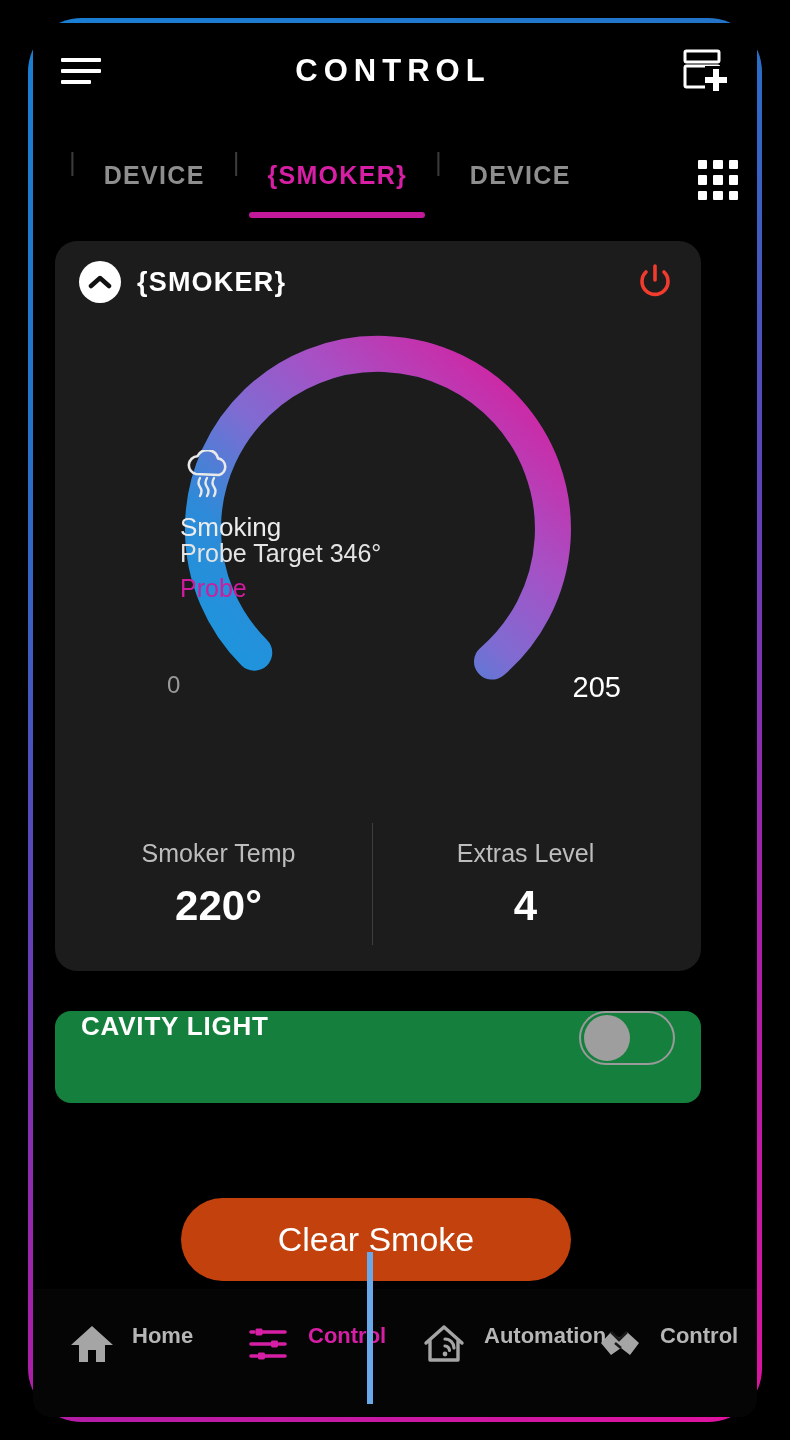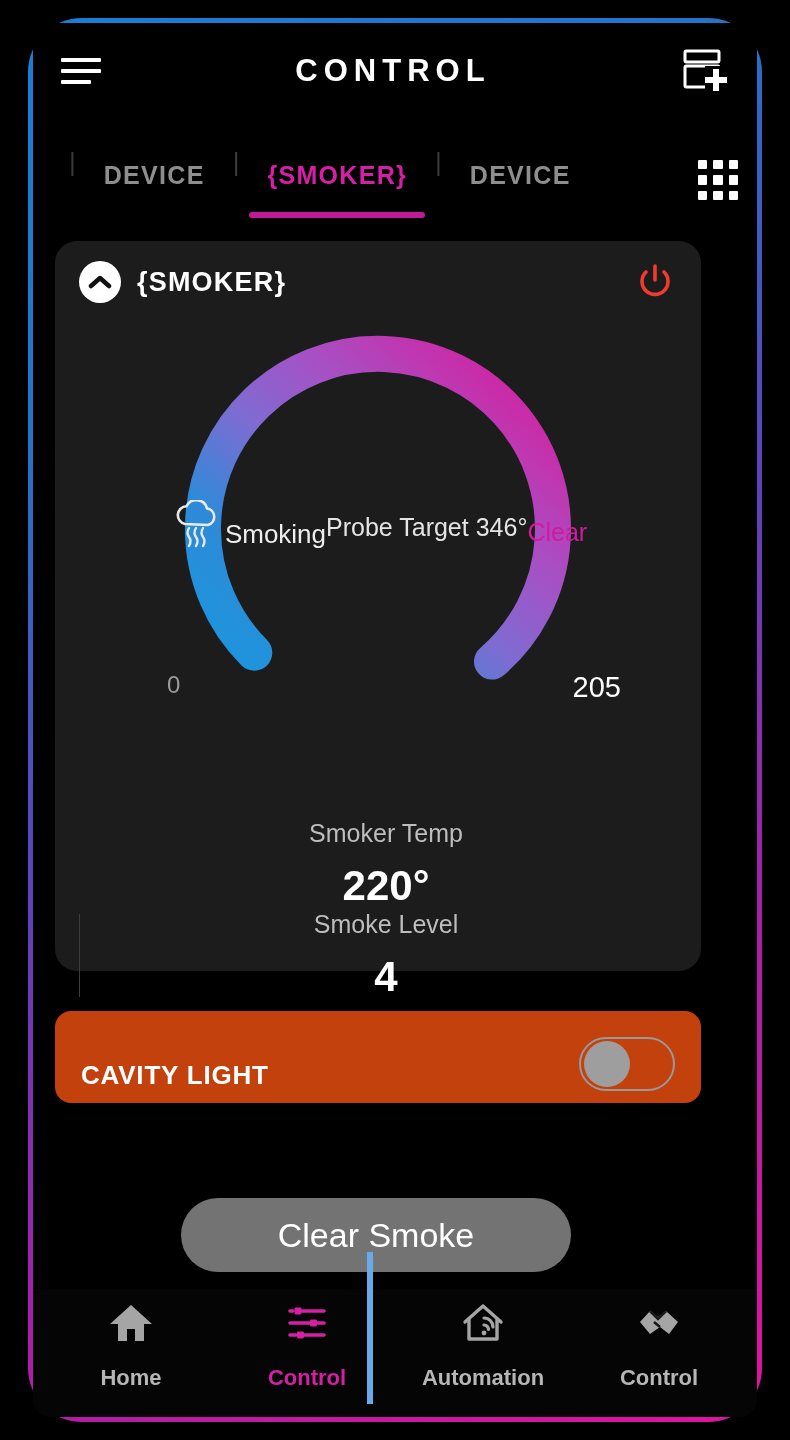--- a/index.html
+++ b/index.html
@@ -94,22 +94,22 @@
   #card-title {
     margin-left:16px;
     color:#fff; font-size:27px; font-weight:700; letter-spacing:1.2px;
   }
   #power-btn { margin-left:auto; width:44px; height:44px; cursor:pointer; display:flex; align-items:center; justify-content:center; }
 
   
   #gauge { position:absolute; left:113px; top:78px; width:420px; height:420px; }
   #gauge svg { display:block; }
   #gauge-center {
-    position:absolute; left:0; top:0; width:420px; height:420px;
-    display:flex; flex-direction:row; align-items:center; justify-content:center;
+    position:absolute; left:12px; top:0; width:420px; height:420px;
+    display:flex; flex-direction:column; justify-content:center;
     pointer-events:none;
   }
   #mode-icon { margin-top:-6px; }
   #mode-label { color:#EDEDED; font-size:26px; margin-top:10px; font-weight:400; }
   #gauge-value {
     color:#fff; font-size:133px; font-weight:300;
     line-height:1.08; letter-spacing:-1px; margin-top:-4px;
   }
   #probe-target { color:#E4E4E4; font-size:25px; margin-top:-4px; }
   #edit-link { color:#CF1C9E; font-size:25px; margin-top:6px; cursor:pointer; }
@@ -117,68 +117,67 @@
     position:absolute; left:112px; top:430px;
     color:#9a9a9a; font-size:24px;
   }
   #gauge-max {
     position:absolute; right:80px; top:430px;
     color:#ffffff; font-size:29px;
   }
 
   
   #stats {
-    position:absolute; left:24px; bottom:22px;
+    position:absolute; left:10px; bottom:22px;
     width:614px; height:130px;
     display:flex;
-    flex-direction:column;
   }
   .stat { flex:1; display:flex; flex-direction:column; align-items:center; justify-content:center; position:relative; }
   .stat + .stat::before {
     content:""; position:absolute; left:0; top:4px; bottom:4px;
     width:1px; background:#3d3d3d;
   }
   .stat-label { color:#BDBDBD; font-size:25px; font-weight:400; }
   .stat-value { color:#fff; font-size:42px; font-weight:700; margin-top:14px; }
 
   
   #cavity-row {
     position:absolute; left:22px; top:988px;
     width:646px; height:92px;
-    background:#c2410c; border-radius:16px;
-    display:flex; align-items:flex-end; padding:12px 26px;
+    background:#15803d; border-radius:16px;
+    display:flex; align-items:flex-start; padding:0 26px;
   }
   #cavity-label { color:#fff; font-size:26px; font-weight:700; letter-spacing:0.8px; }
   #cavity-toggle {
     margin-left:auto; width:96px; height:54px;
     border:2px solid #9a9a9a; border-radius:27px;
     display:flex; align-items:center; cursor:pointer;
     padding:0 3px; background:transparent;
   }
   #cavity-knob { width:46px; height:46px; border-radius:50%; background:#9E9E9E; }
 
   
   #clear-smoke-btn {
     position:absolute; left:148px; top:1175px;
-    width:390px; height:74px;
-    background:#737373; border-radius:42px;
+    width:390px; height:83px;
+    background:#c2410c; border-radius:42px;
     display:flex; align-items:center; justify-content:center;
     color:#fff; font-size:34px; font-weight:400; cursor:pointer;
   }
 
   
   #bottom-nav {
     position:absolute; left:0; bottom:0;
     width:100%; height:128px;
     background:#050505;
     display:flex; align-items:center; justify-content:space-around;
     padding:0 10px 14px 10px;
   }
   .nav-item {
-    display:flex; flex-direction:column; align-items:center; gap:17px;
+    display:flex; gap:17px;
     cursor:pointer; width:124px;
   }
   .nav-label { font-size:22px; font-weight:700; color:#B6B6B6; }
   .nav-item.active .nav-label { color:#D61FA5; }
 
   
   #pointer-line {
     position:absolute; left:367px; top:1252px;
     width:6px; height:152px;
     background:#6AA9E9; z-index:50;
@@ -266,34 +265,34 @@
         <div id="mode-icon">
           <svg width="56" height="52" viewBox="0 0 56 52">
             <path d="M16 24 a9 9 0 0 1 1.5 -17.8 a11 11 0 0 1 20.5 2.2 a8.5 8.5 0 0 1 1 16.6 z" fill="none" stroke="#E9E9E9" stroke-width="2.6" stroke-linejoin="round"></path>
             <path d="M20 28 q-3 5 0 9 q3 4 0 9" fill="none" stroke="#E9E9E9" stroke-width="2.4" stroke-linecap="round"></path>
             <path d="M27 28 q-3 5 0 9 q3 4 0 9" fill="none" stroke="#E9E9E9" stroke-width="2.4" stroke-linecap="round"></path>
             <path d="M34 28 q-3 5 0 9 q3 4 0 9" fill="none" stroke="#E9E9E9" stroke-width="2.4" stroke-linecap="round"></path>
           </svg>
         </div>
         <div id="mode-label">Smoking</div>
         <div id="probe-target">Probe Target 346°</div>
-        <div id="edit-link">Clear</div>
+        <div id="edit-link">Probe</div>
       </div>
     </div>
 
     <div id="gauge-min">0</div>
     <div id="gauge-max">205</div>
 
     <div id="stats">
       <div class="stat">
         <div class="stat-label">Smoker Temp</div>
         <div class="stat-value">220°</div>
       </div>
       <div class="stat">
-        <div class="stat-label">Smoke Level</div>
+        <div class="stat-label">Extras Level</div>
         <div class="stat-value">4</div>
       </div>
     </div>
   </div>
 
   <div id="cavity-row">
     <div id="cavity-label">CAVITY LIGHT</div>
     <div id="cavity-toggle">
       <div id="cavity-knob"></div>
     </div>

